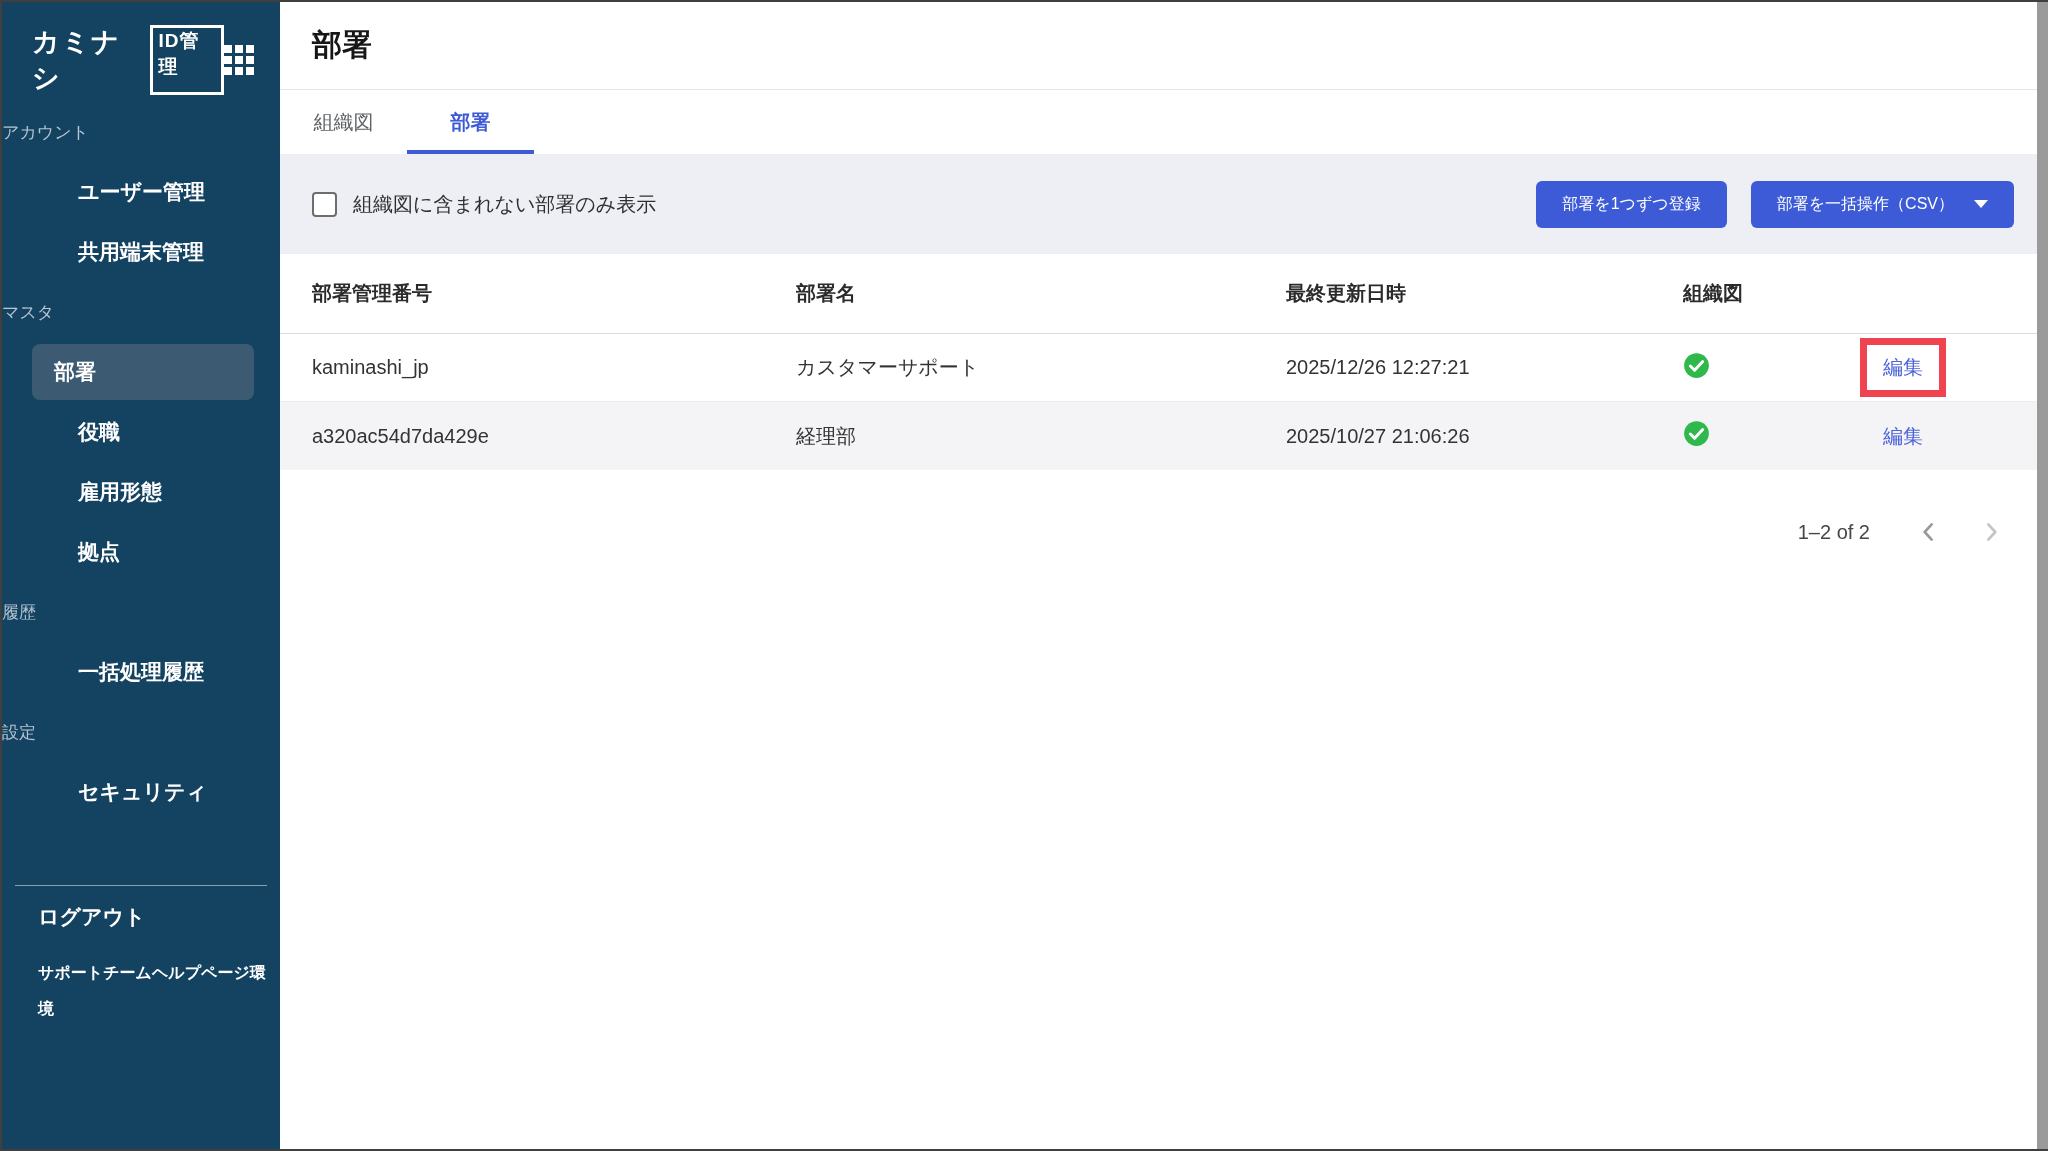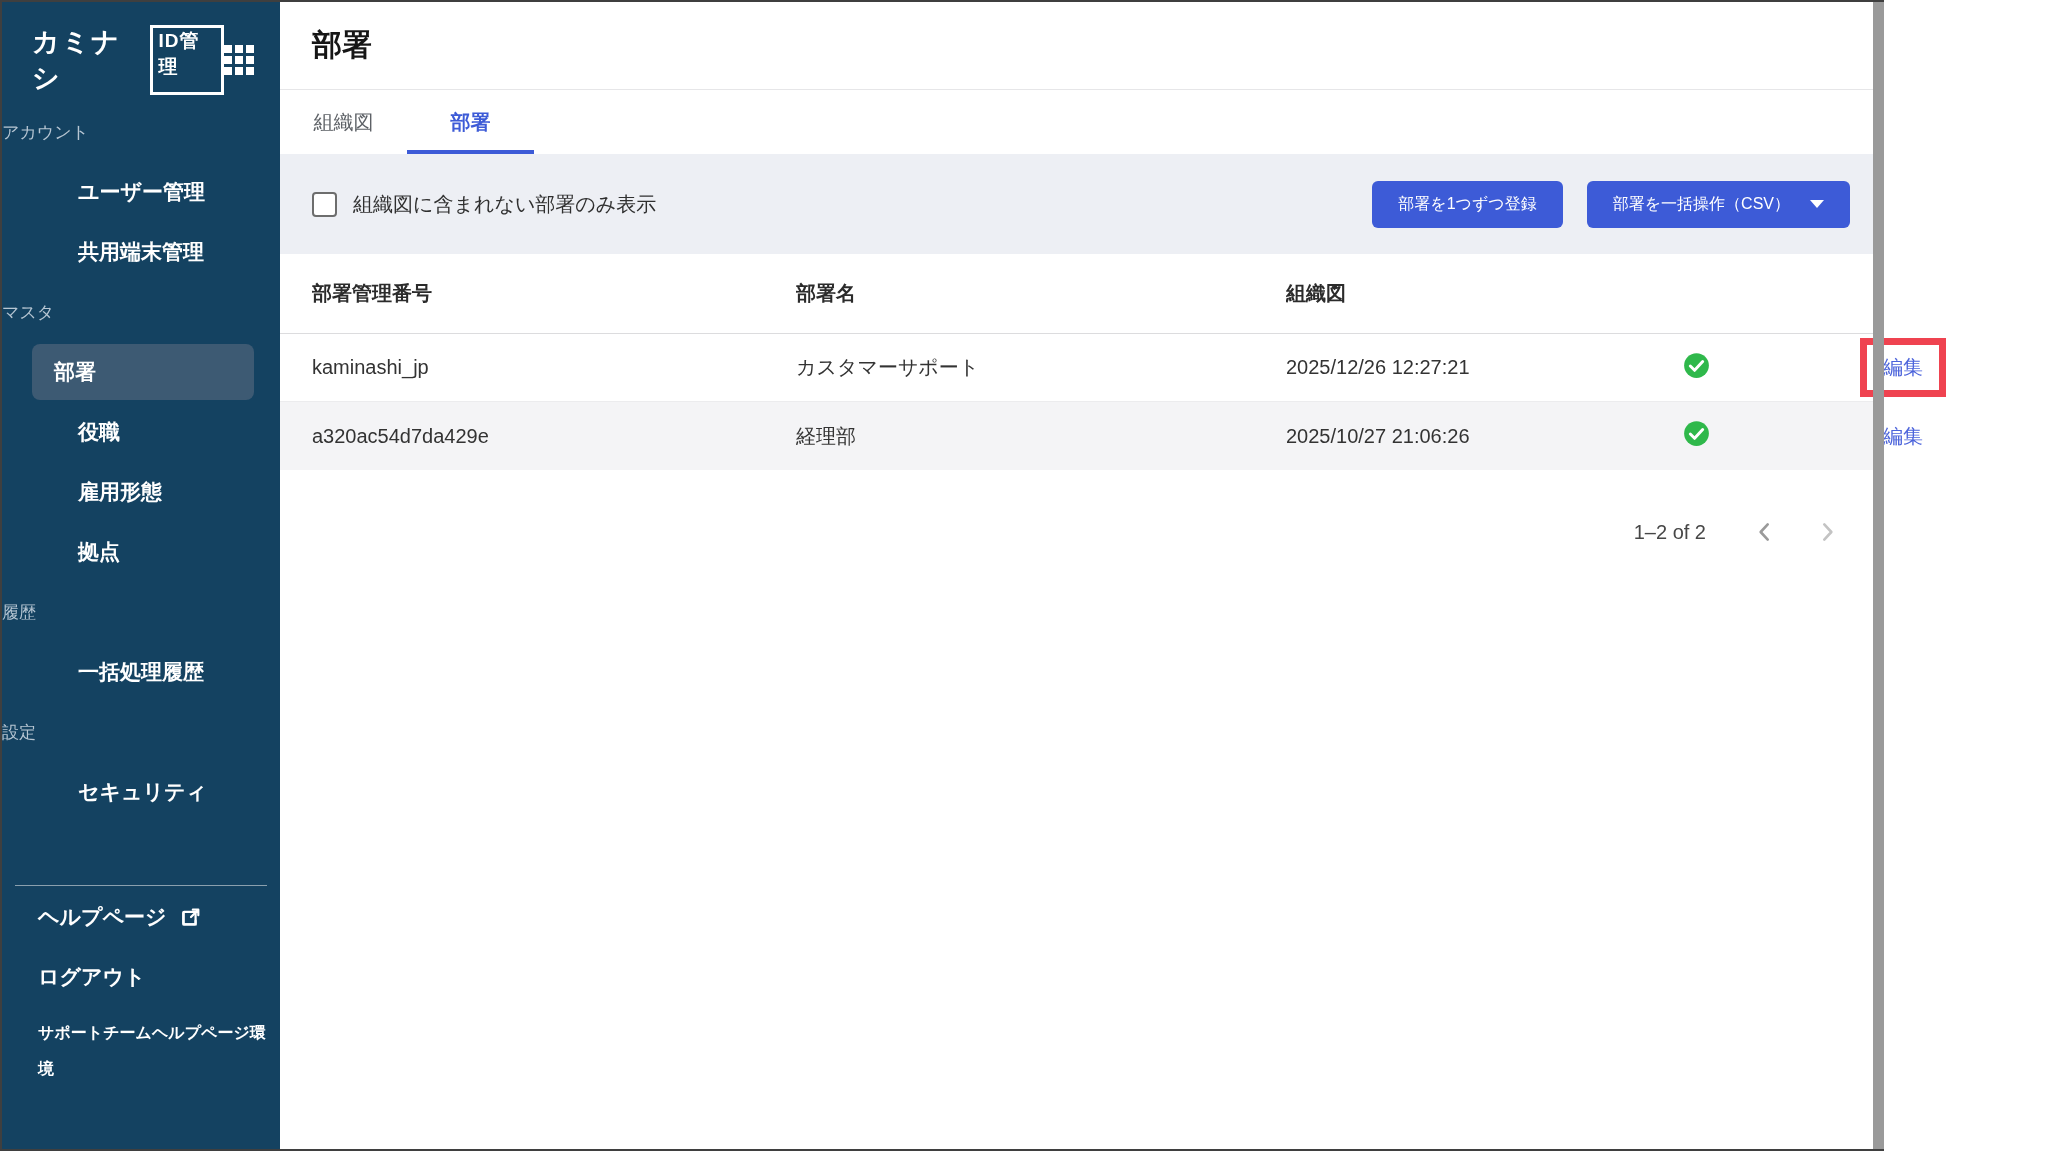--- a/index.html
+++ b/index.html
@@ -5,21 +5,21 @@
   * { margin: 0; padding: 0; box-sizing: border-box; }
   html,body { width: 2048px; height: 1151px; }
   body {
     font-family: "Liberation Sans", "DejaVu Sans", sans-serif;
     background: #fff;
     color: #333;
     overflow: hidden;
   }
   .frame {
     position: relative;
-    width: 1884px; height: 1151px;
+    width: 2048px; height: 1151px;
     border: 2px solid #3f3f3f;
     border-right: none;
     display: flex;
     background: #fff;
   }
   .right-scroll {
     position: absolute; top: 0; right: 0;
     width: 11px; height: 100%;
     background: #9a9a9a;
     z-index: 40;
@@ -266,30 +266,20 @@
 
     <div class="side-row slabel">履歴</div>
     <div class="side-row item">一括処理履歴</div>
 
     <div class="side-row slabel">設定</div>
     <div class="side-row item">セキュリティ</div>
 
     <hr class="side-divider">
 
     <div class="side-footer">
-      <div class="side-row footer-item">
-        <span>ヘルプページ</span>
-        <span class="ext-icon">
-          <svg width="22" height="22" viewBox="0 0 24 24" fill="none" stroke="#fff" stroke-width="2.4">
-            <path d="M4 7 h-0 v13 h13 v-4" fill="none" stroke-linecap="round"></path>
-            <rect x="3.5" y="6.5" width="13.5" height="13.5" rx="1" fill="none"></rect>
-            <path d="M12 12 L20 4 M14 4 h6 v6" stroke-linecap="round" stroke-linejoin="round"></path>
-          </svg>
-        </span>
-      </div>
       <div class="side-row footer-item">ログアウト</div>
       <div class="side-row footer-wrap">サポートチームヘルプページ環境</div>
     </div>
   </aside>
 
   <main class="main">
 
     <div class="page-header">
       <h1 class="page-title">部署</h1>
     </div>
@@ -308,20 +298,21 @@
           <span>部署を一括操作（CSV）</span>
           <span class="caret"></span>
         </button>
       </div>
     </div>
 
     <div class="dept-table">
       <div class="trow thead">
         <div class="cell">部署管理番号</div>
         <div class="cell">部署名</div>
+        <div class="cell">最終更新日時</div>
         <div class="cell">組織図</div>
         <div class="cell"></div>
       </div>
 
       <div class="trow tbody">
         <div class="cell">kaminashi_jp</div>
         <div class="cell">カスタマーサポート</div>
         <div class="cell">2025/12/26 12:27:21</div>
         <div class="cell">
           <span class="check-icon">

